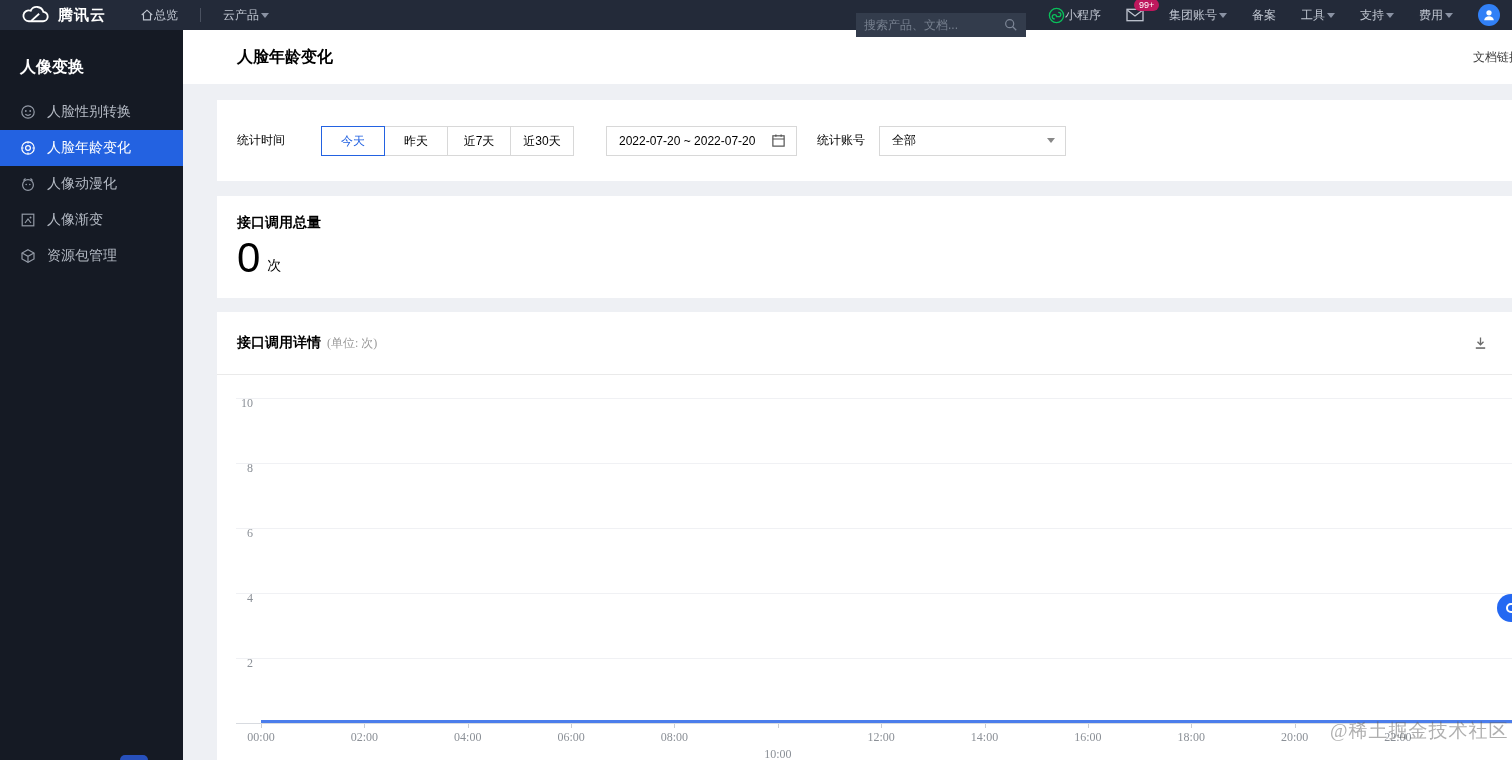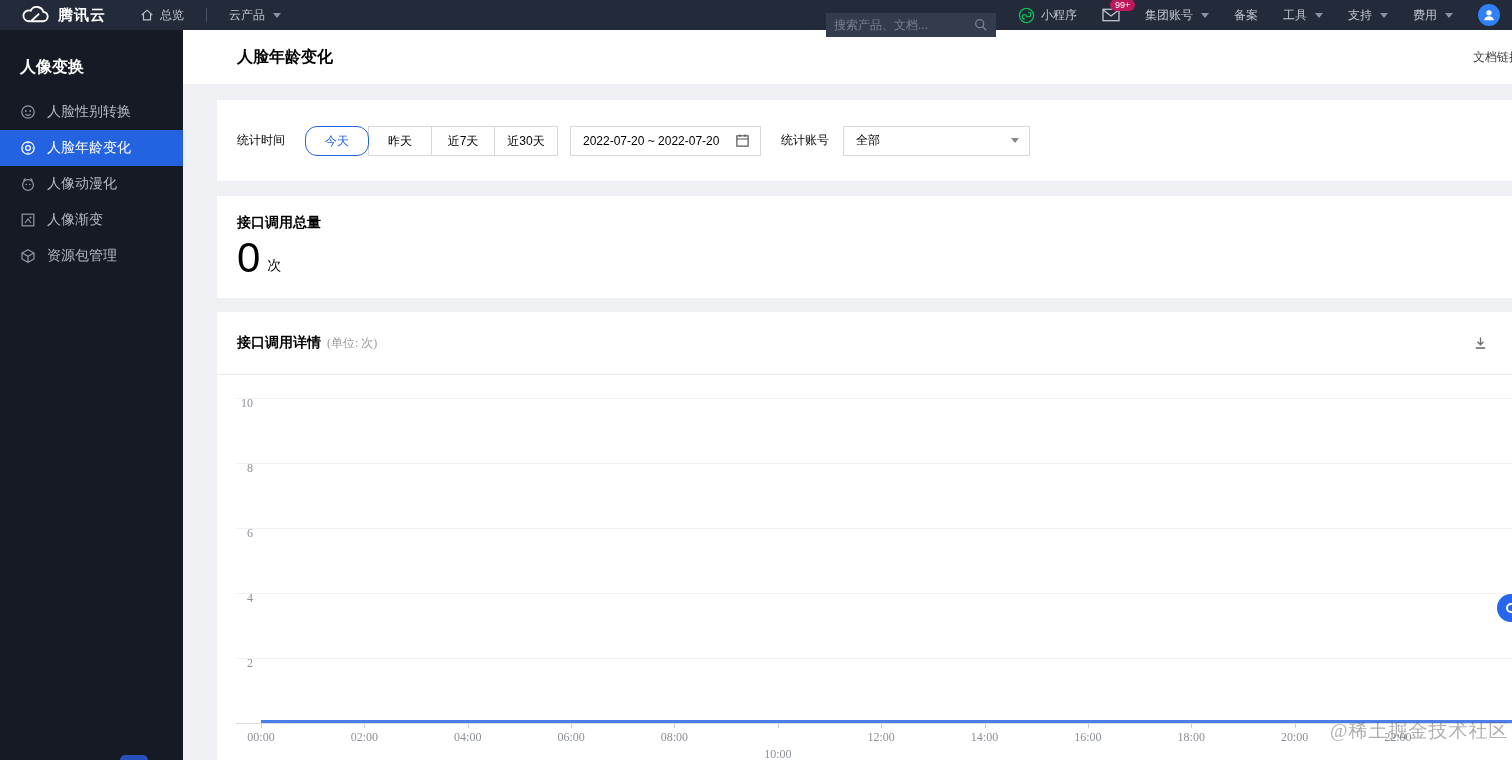--- a/index.html
+++ b/index.html
@@ -4,21 +4,21 @@
 <style>
   * { margin:0; padding:0; box-sizing:border-box; }
   html,body { width:1512px; height:760px; overflow:hidden; background:#fff;
     font-family:"Liberation Sans", sans-serif; position:relative; }
 
   
   .navbar { position:absolute; top:0; left:0; width:1512px; height:30px; background:#232a39;
     display:flex; align-items:center; padding-left:20px; color:#c0c6d1; font-size:12px; z-index:30; }
   .nb-brand { display:flex; align-items:center; gap:8px; }
   .nb-brand-text { color:#fff; font-size:15px; font-weight:bold; letter-spacing:1px; }
-  .nb-item { display:flex; align-items:center; gap:6px; cursor:pointer; white-space:nowrap; }
+  .nb-item { display:flex; align-items:center; cursor:pointer; white-space:nowrap; }
   .nb-overview { margin-left:34px; }
   .nb-divider { width:1px; height:14px; background:#4a5160; margin:0 22px; }
   .caret { width:0; height:0; border-left:4px solid transparent; border-right:4px solid transparent;
     border-top:5px solid #8a92a3; margin-left:2px; }
   .nb-search { margin-left:auto; width:170px; height:24px; background:#333c4c; display:flex;
     align-items:center; padding:0 8px; margin-right:22px;margin-top:20px; }
   .nb-search input { flex:1; background:transparent; border:none; outline:none; color:#aeb6c2; font-size:12px;
     font-family:"Liberation Sans", sans-serif; min-width:0; }
   .nb-search input::placeholder { color:#77808f; }
   .nb-right { display:flex; align-items:center; gap:25px; padding-right:12px; }
@@ -45,23 +45,23 @@
     padding-left:54px; position:relative; }
   .ph-title { font-size:16px; font-weight:bold; color:#000; }
   .ph-doc { position:absolute; right:-9px; font-size:12px; color:#3c3c3c; cursor:pointer; white-space:nowrap; }
 
   .card { background:#fff; margin-left:34px; width:1295px; }
   .filter-card { margin-top:16px; height:81px; display:flex; align-items:center; padding-left:20px; }
   .f-label { font-size:12px; color:#000; margin-right:20px; white-space:nowrap; }
   .btn-group { display:flex; }
   .tbtn { width:64px; height:30px; line-height:28px; text-align:center; font-size:12px; color:#000;
     background:#fff; border:1px solid #d8d8d8; margin-left:-1px; cursor:pointer; }
-  .tbtn:first-child { margin-left:0;border-radius:12px; }
+  .tbtn:first-child { margin-left:16px; }
   .tbtn.active { border-color:#2362e1; color:#2362e1; position:relative; z-index:1; }
-  .date-input { margin-left:12px; width:191px; height:30px; border:1px solid #d8d8d8; display:flex;
+  .date-input { margin-left:32px; width:191px; height:30px; border:1px solid #d8d8d8; display:flex;
     align-items:center; padding:0 10px 0 12px; font-size:12px; color:#000; gap:8px; cursor:pointer; }
   .date-text { flex:1; white-space:nowrap; }
   .acct-label { margin-left:20px; margin-right:14px; }
   .select { width:187px; height:30px; border:1px solid #d8d8d8; display:flex; align-items:center;
     padding:0 10px 0 12px; font-size:12px; color:#000; cursor:pointer; }
   .select .sel-text { flex:1; }
   .select .caret { border-top-color:#888; }
 
   .stats-card { margin-top:15px; height:102px; padding:18px 16px 0 20px; }
   .stats-title { font-size:14px; font-weight:bold; color:#000; }

